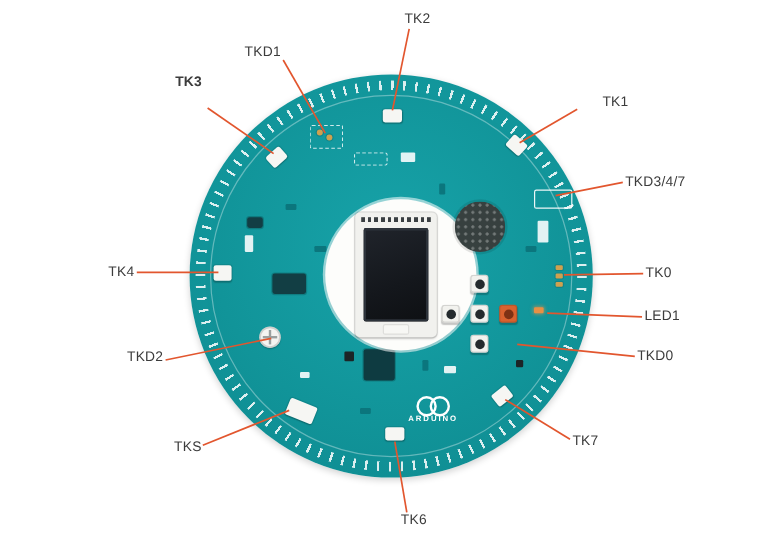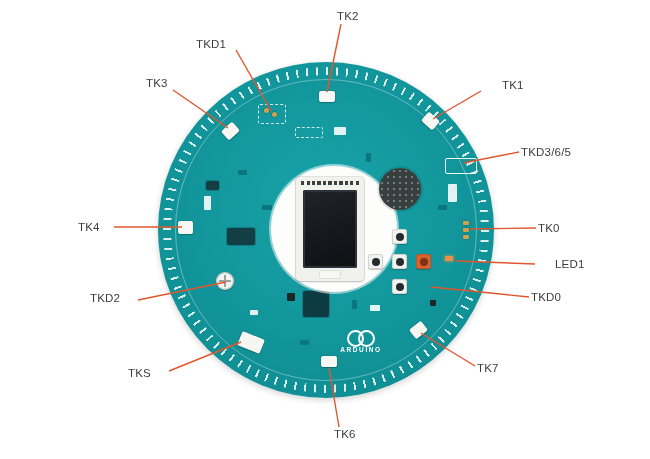--- a/index.html
+++ b/index.html
@@ -53,21 +53,21 @@
   .chip{position:absolute;background:#0e3b41;border-radius:2px;box-shadow:0 0 0 1px rgba(0,0,0,.18);}
   .chip.small{background:#123e44;}
   .passive{position:absolute;background:#0b767d;border-radius:1px;}
   .passive.dark{background:#1c2527;}
   
   .logo-ring{position:absolute;width:13px;height:13px;border:2.5px solid #ffffff;border-radius:50%;}
   .logo-text{position:absolute;left:330px;top:346px;width:62px;text-align:center;color:#ffffff;
        font-size:6.5px;font-weight:bold;letter-spacing:1.6px;}
   
   .label{position:absolute;font-size:11.5px;color:#3c3c3c;letter-spacing:.2px;white-space:nowrap;}
-  .label.r{}
+  .label.r{text-align:right;}
   svg.leaders{position:absolute;left:0;top:0;width:650px;height:459px;pointer-events:none;}
   line.leader{stroke-width:1.4px;}
 </style>
 </head>
 <body>
 
 <div class="stage">
 
   <div class="board">
     <div class="ticks"></div>
@@ -140,25 +140,25 @@
     <line class="leader" x1="535" y1="264" x2="456" y2="261" stroke="#e2562e"></line>
     <line class="leader" x1="529" y1="297" x2="431" y2="287" stroke="#e2562e"></line>
     <line class="leader" x1="138" y1="300" x2="226" y2="282" stroke="#e2562e"></line>
     <line class="leader" x1="169" y1="371" x2="241" y2="342" stroke="#e2562e"></line>
     <line class="leader" x1="475" y1="366" x2="421" y2="333" stroke="#e2562e"></line>
     <line class="leader" x1="339" y1="427" x2="329" y2="368" stroke="#e2562e"></line>
   </svg>
 
   <div class="label" style="left:337px;top:10px;">TK2</div>
   <div class="label r" style="left:196px;top:38px;width:38px;">TKD1</div>
-  <div class="label" style="left:146px;top:77px;">TK3</div>
+  <div class="label" style="left:146px;top:63px;font-weight:bold;">TK3</div>
   <div class="label" style="left:483px;top:79px;margin-left:19px;">TK1</div>
-  <div class="label" style="left:521px;top:146px;">TKD3/6/5</div>
+  <div class="label" style="left:521px;top:146px;">TKD3/4/7</div>
   <div class="label r" style="left:78px;top:221px;width:34px;">TK4</div>
   <div class="label" style="left:538px;top:222px;">TK0</div>
-  <div class="label" style="left:555px;top:258px;text-align:right;">LED1</div>
+  <div class="label" style="left:537px;top:258px;text-align:right;">LED1</div>
   <div class="label" style="left:531px;top:291px;">TKD0</div>
   <div class="label r" style="left:90px;top:292px;width:46px;">TKD2</div>
   <div class="label r" style="left:128px;top:367px;width:40px;">TKS</div>
   <div class="label" style="left:477px;top:362px;">TK7</div>
   <div class="label" style="left:334px;top:428px;">TK6</div>
 
 </div>
 
 </body></html>

